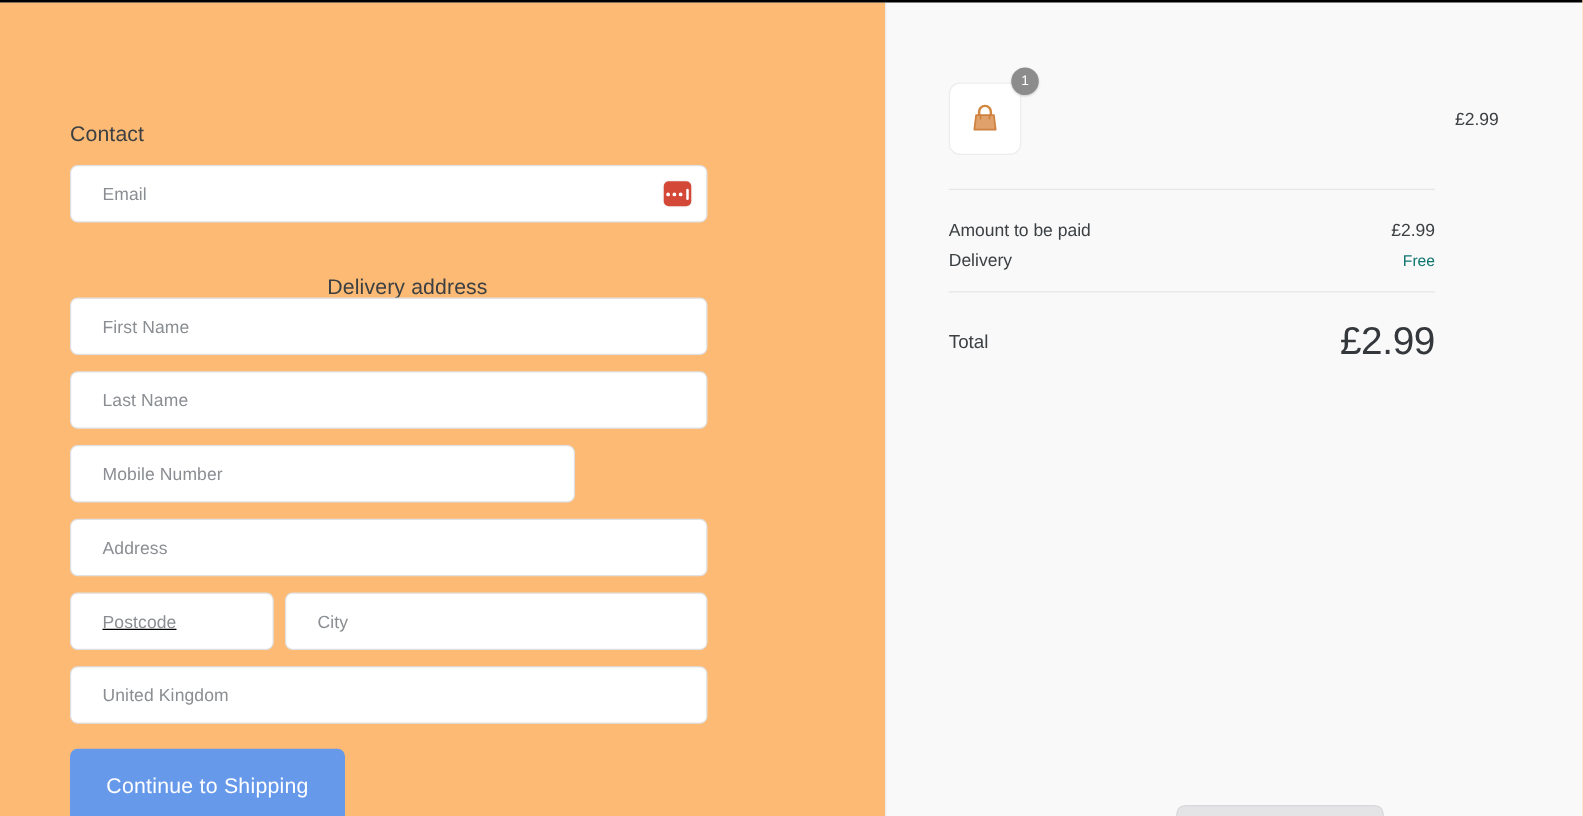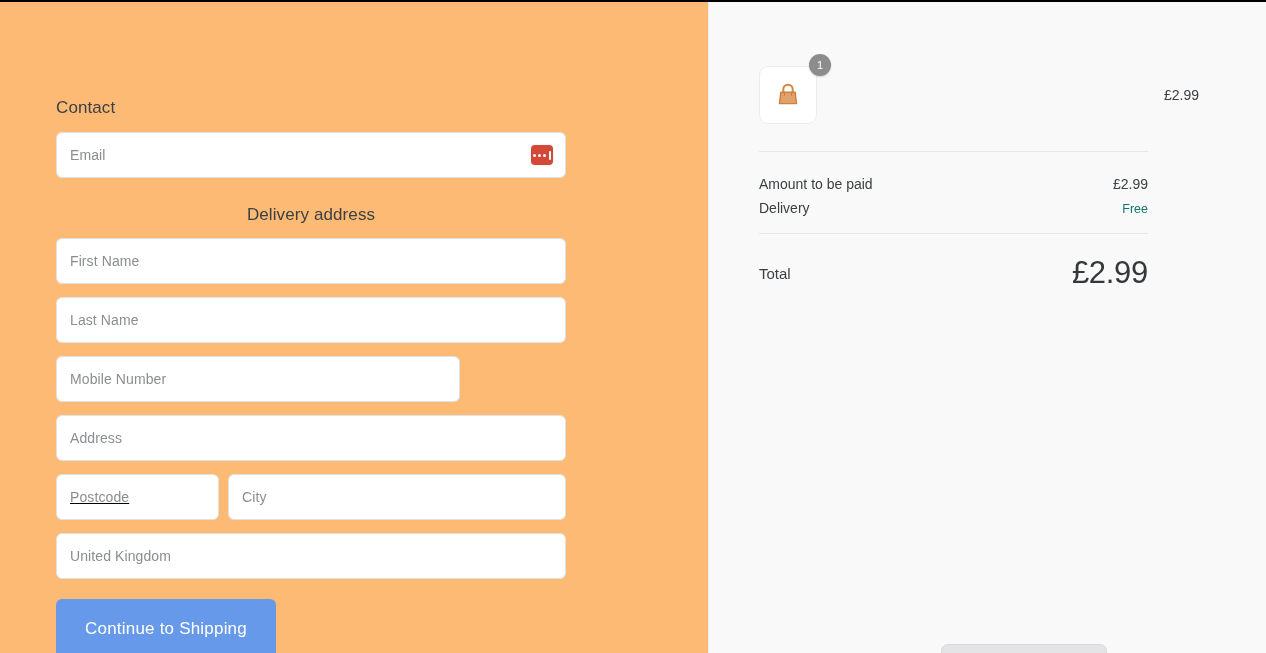--- a/index.html
+++ b/index.html
@@ -57,39 +57,39 @@
     position: absolute;
     left: 0;
     top: 96px;
     letter-spacing: 0.1px;
   }
 
   .delivery-heading {
     font-size: 17px;
     color: #3c4043;
     font-weight: 400;
-    margin: 0;
+    margin: 15px;
     position: absolute;
     left: 0;
     top: 203px;
     width: 510px;
     text-align: center;
     letter-spacing: 0.1px;
   }
 
   .field {
     position: absolute;
     box-sizing: border-box;
     height: 46px;
     border: 1px solid #dfe1e5;
     border-radius: 6px;
     background: #ffffff;
     display: flex;
     align-items: center;
-    padding: 0 13px;
+    padding: 0 25px;
   }
 
   .field .ph {
     font-size: 14px;
     color: #8a8d91;
     line-height: 1;
     letter-spacing: 0.1px;
     user-select: none;
   }
 

